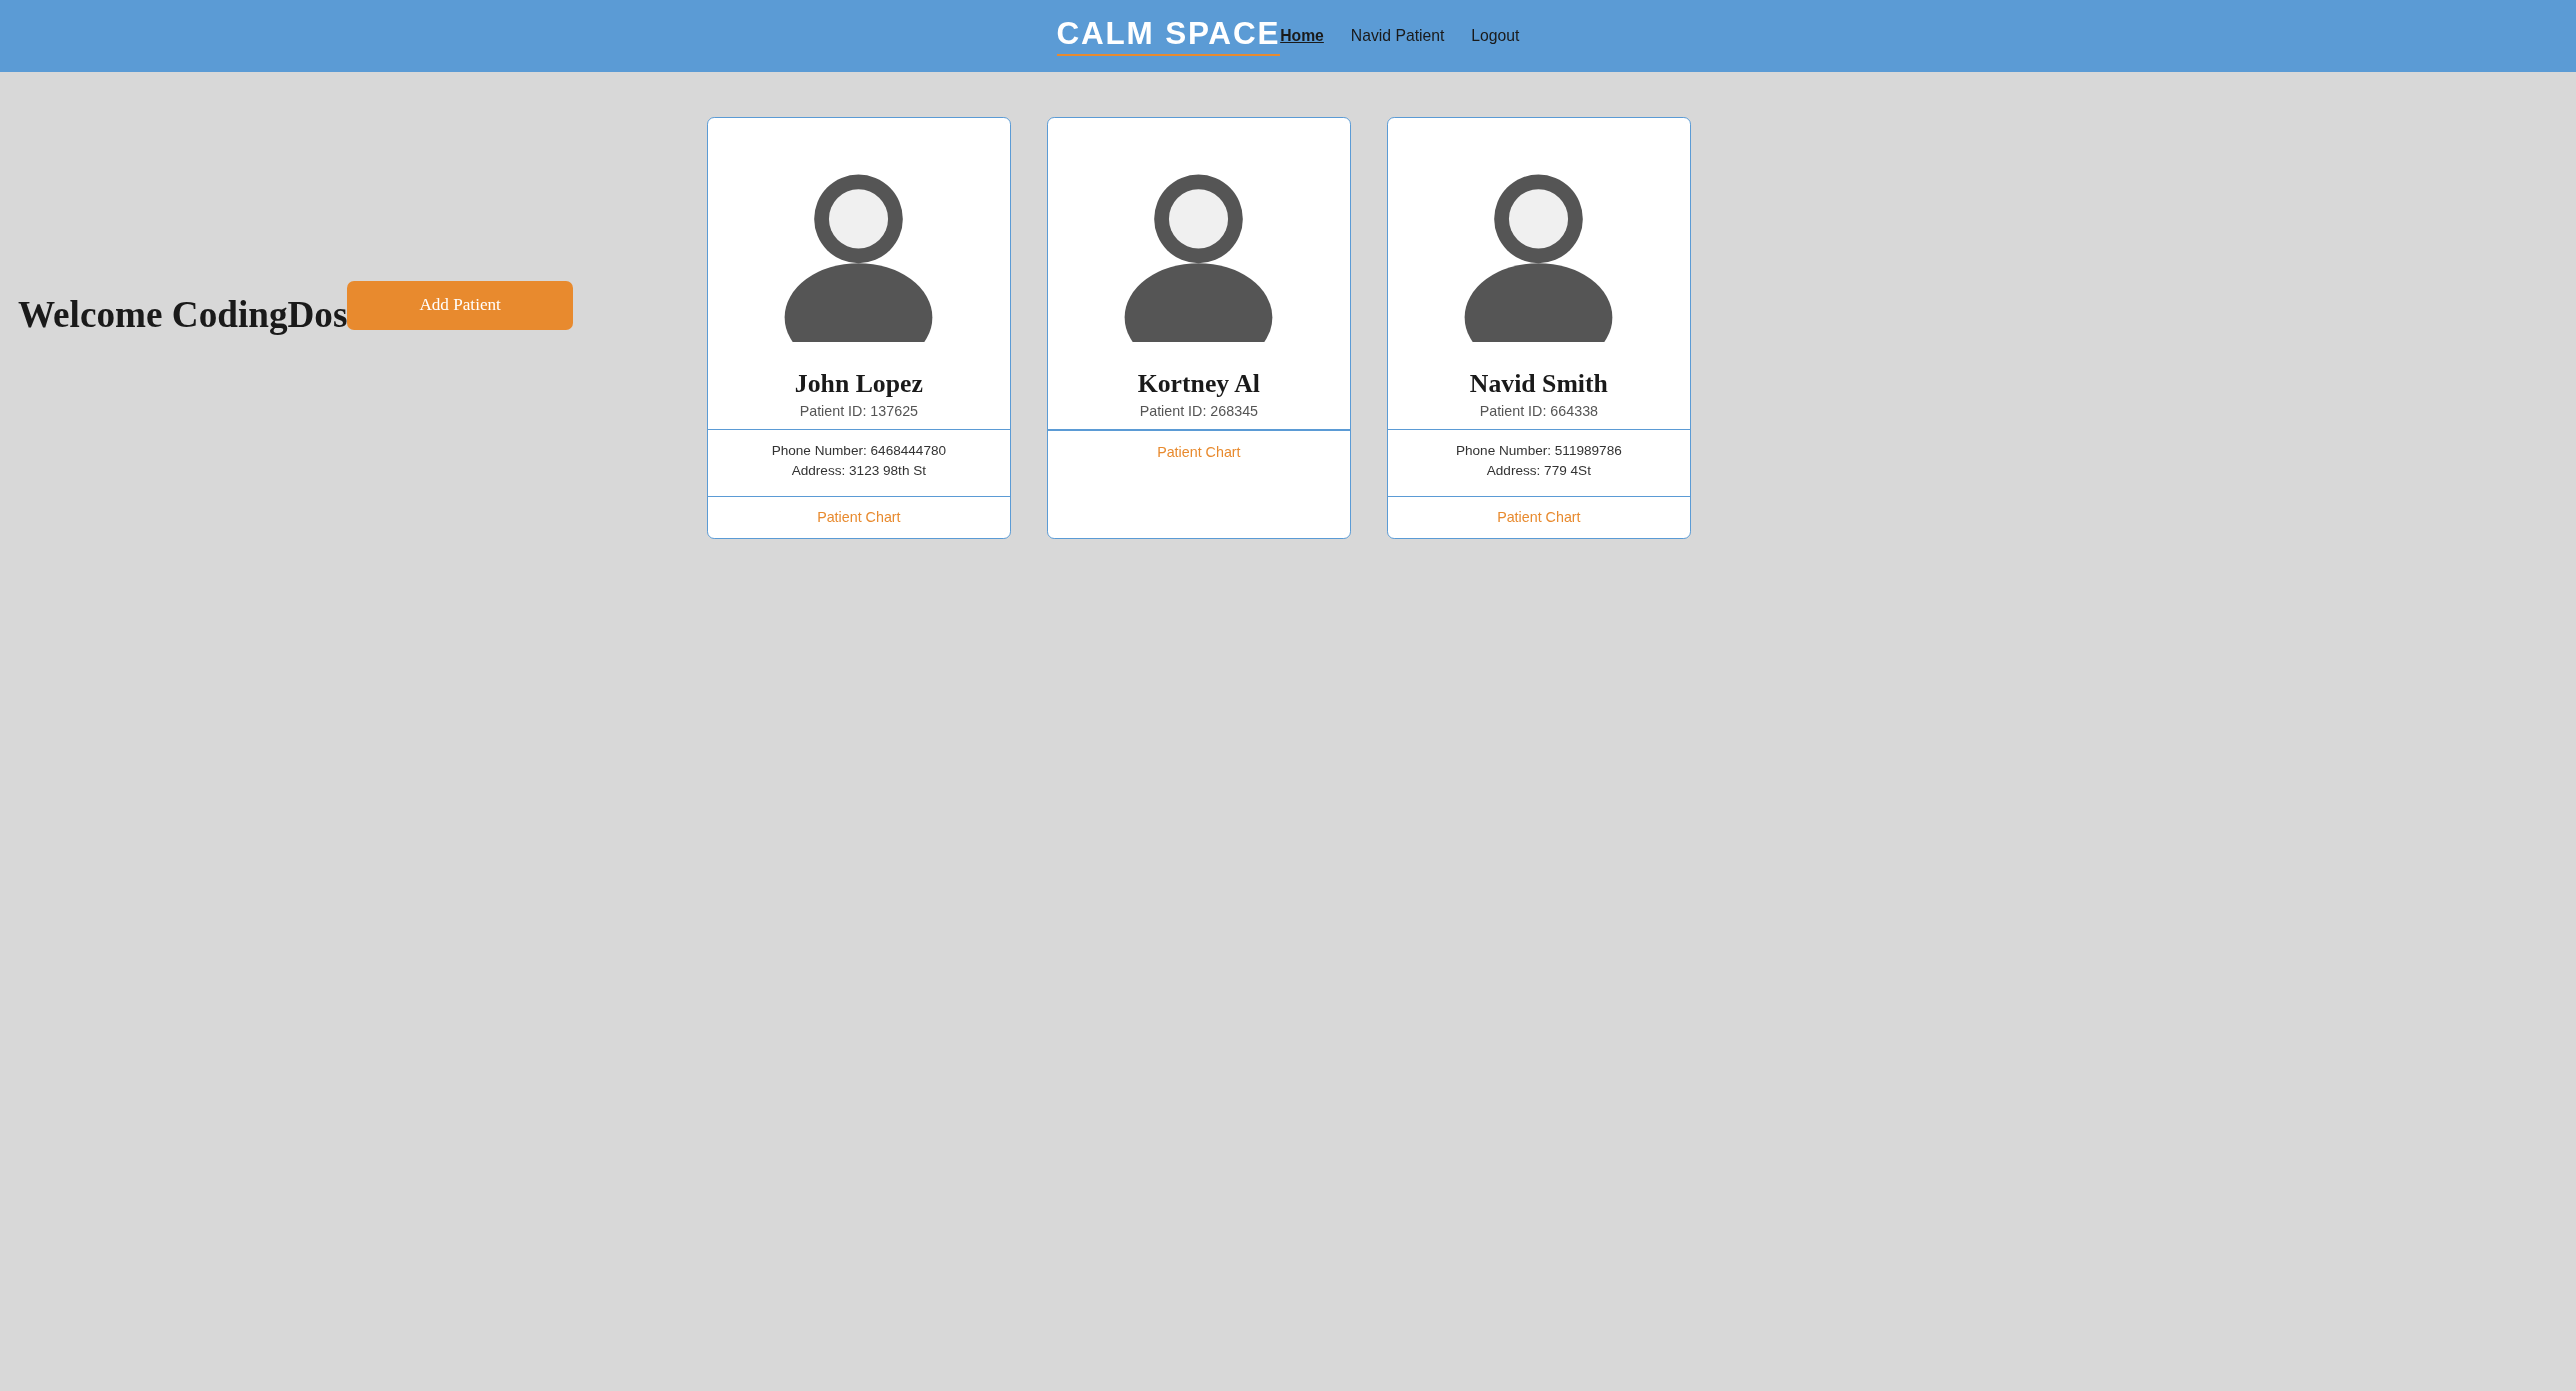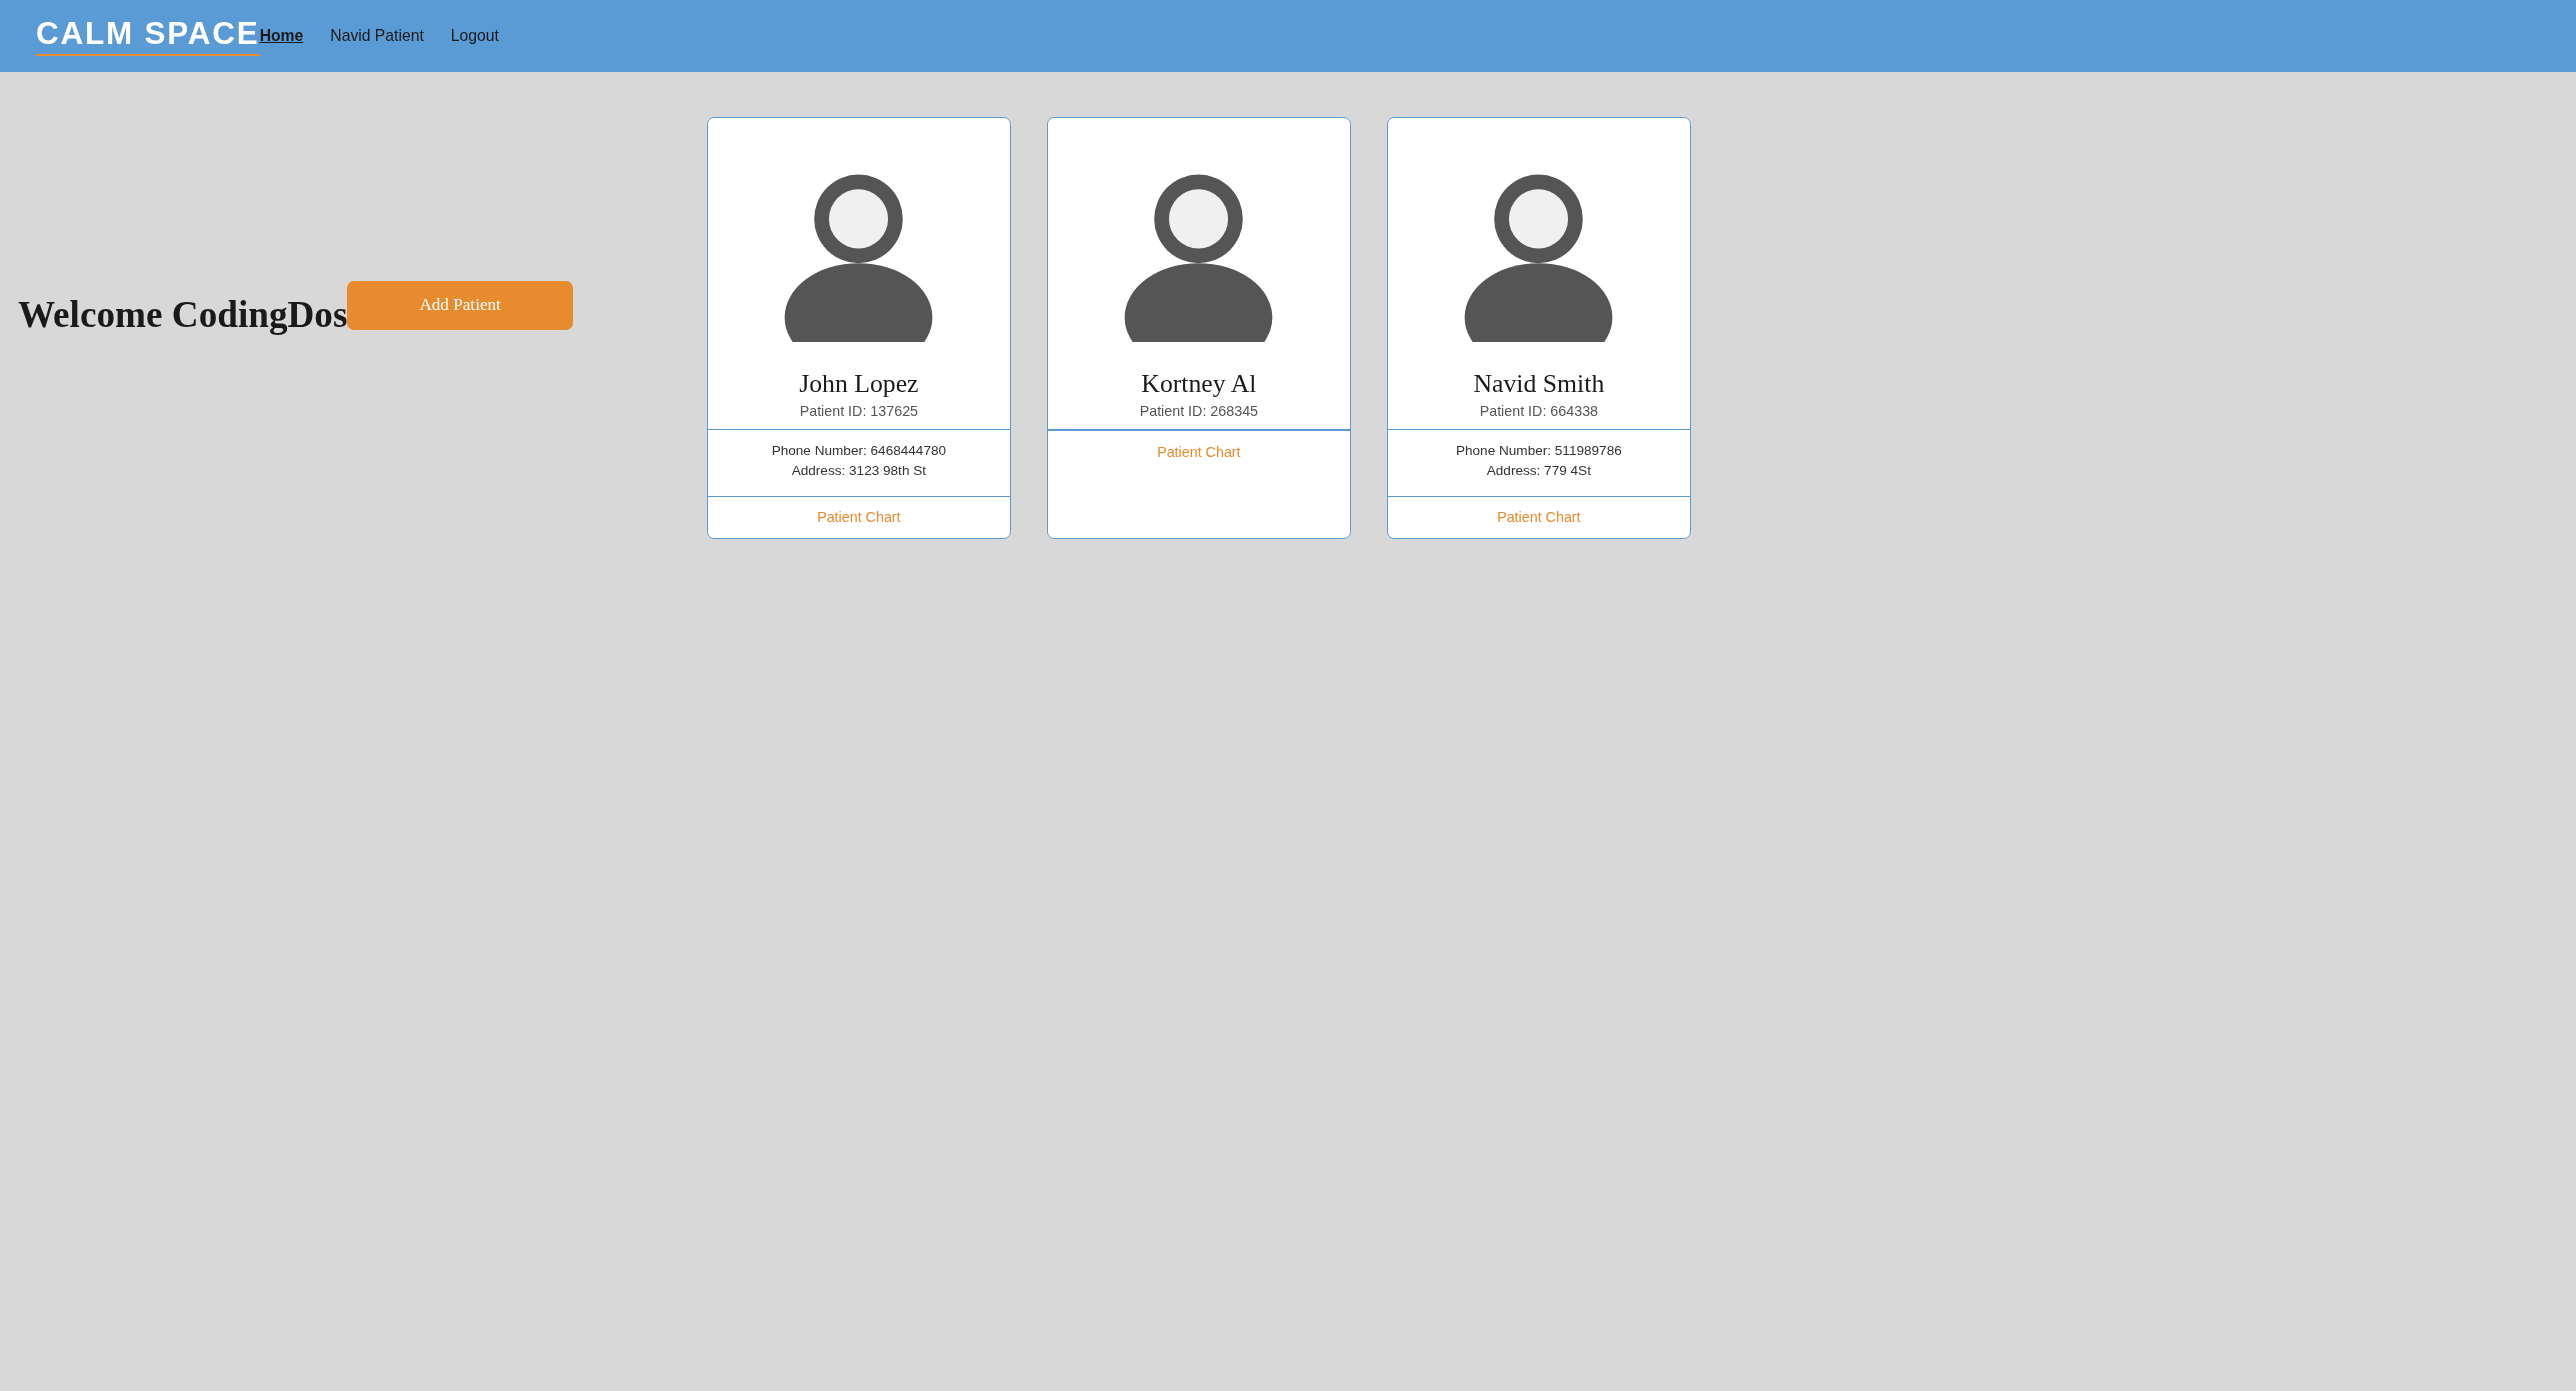--- a/index.html
+++ b/index.html
@@ -14,21 +14,21 @@
       min-height: 100vh;
     }
 
     
     .navbar {
       background-color: #5b9bd5;
       padding: 0 36px;
       height: 72px;
       display: flex;
       align-items: center;
-      justify-content: flex-start;
+      justify-content: center;
     }
 
     .navbar-brand {
       color: #ffffff;
       font-size: 2.2rem;
       font-weight: bold;
       letter-spacing: 1.8px;
       border-bottom: 2.7px solid #e88a2e;
       padding-bottom: 1.8px;
       font-family: 'Arial', sans-serif;
@@ -109,21 +109,21 @@
     }
 
     
     .avatar-svg {
       width: 197px;
       height: 197px;
     }
 
     .card-name {
       font-size: 1.8rem;
-      font-weight: normal;
+      font-weight: bold;
       color: #1a1a1a;
       text-align: center;
       padding: 9px 18px 3.6px;
       font-family: 'Georgia', serif;
     }
 
     .card-patient-id {
       font-size: 1rem;
       color: #555;
       text-align: center;

